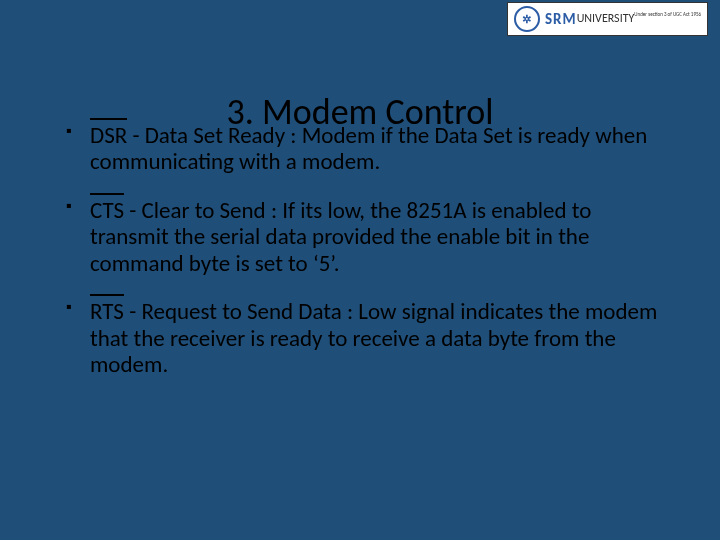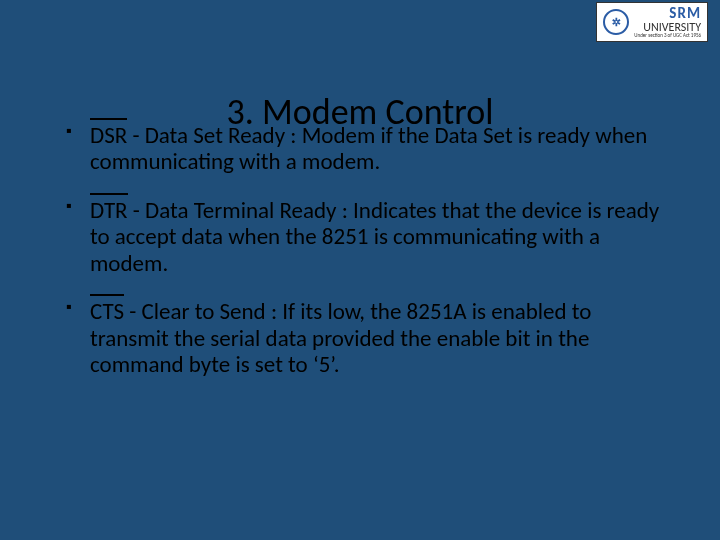--- a/index.html
+++ b/index.html
@@ -37,23 +37,22 @@
     border: 2px solid #2b5ca5;
     display: flex;
     align-items: center;
     justify-content: center;
     font-size: 11px;
     color: #2b5ca5;
     font-weight: bold;
   }
   .logo-text {
     display: flex;
-    flex-direction: column;
+    flex-direction: row;
     line-height: 1;
-    text-align: right;
   }
   .logo-main {
     font-weight: bold;
     color: #2b5ca5;
     font-size: 15px;
     letter-spacing: 1px;
   }
   .logo-sub {
     font-size: 12px;
     color: #333;
@@ -128,21 +127,21 @@
   </div>
 
   <div class="title">3. Modem Control</div>
 
   <div class="content">
     <ul class="bullets">
       <li>
         <span class="sig">DSR</span><span> - Data Set Ready : Modem if the Data Set is ready when communicating with a modem.</span>
       </li>
       <li>
-        <span class="sig">DTR</span><span> - Data Terminal Ready : Indicates that the device is ready to accept data when the 8251 is communicating with a modem.</span>
+        <span class="sig">CTS</span><span> - Clear to Send :  If its low, the 8251A is enabled to transmit the serial data provided the enable bit in the command byte is set to ‘5’.</span>
       </li>
       <li>
-        <span class="sig">CTS</span><span> - Clear to Send :  If its low, the 8251A is enabled to transmit the serial data provided the enable bit in the command byte is set to ‘5’.</span>
+        <span class="sig">RTS</span><span> - Request to Send Data : Low signal indicates the modem that the receiver is ready to receive a data byte from the modem.</span>
       </li>
     </ul>
   </div>
 
 </div>
 
 </body></html>

